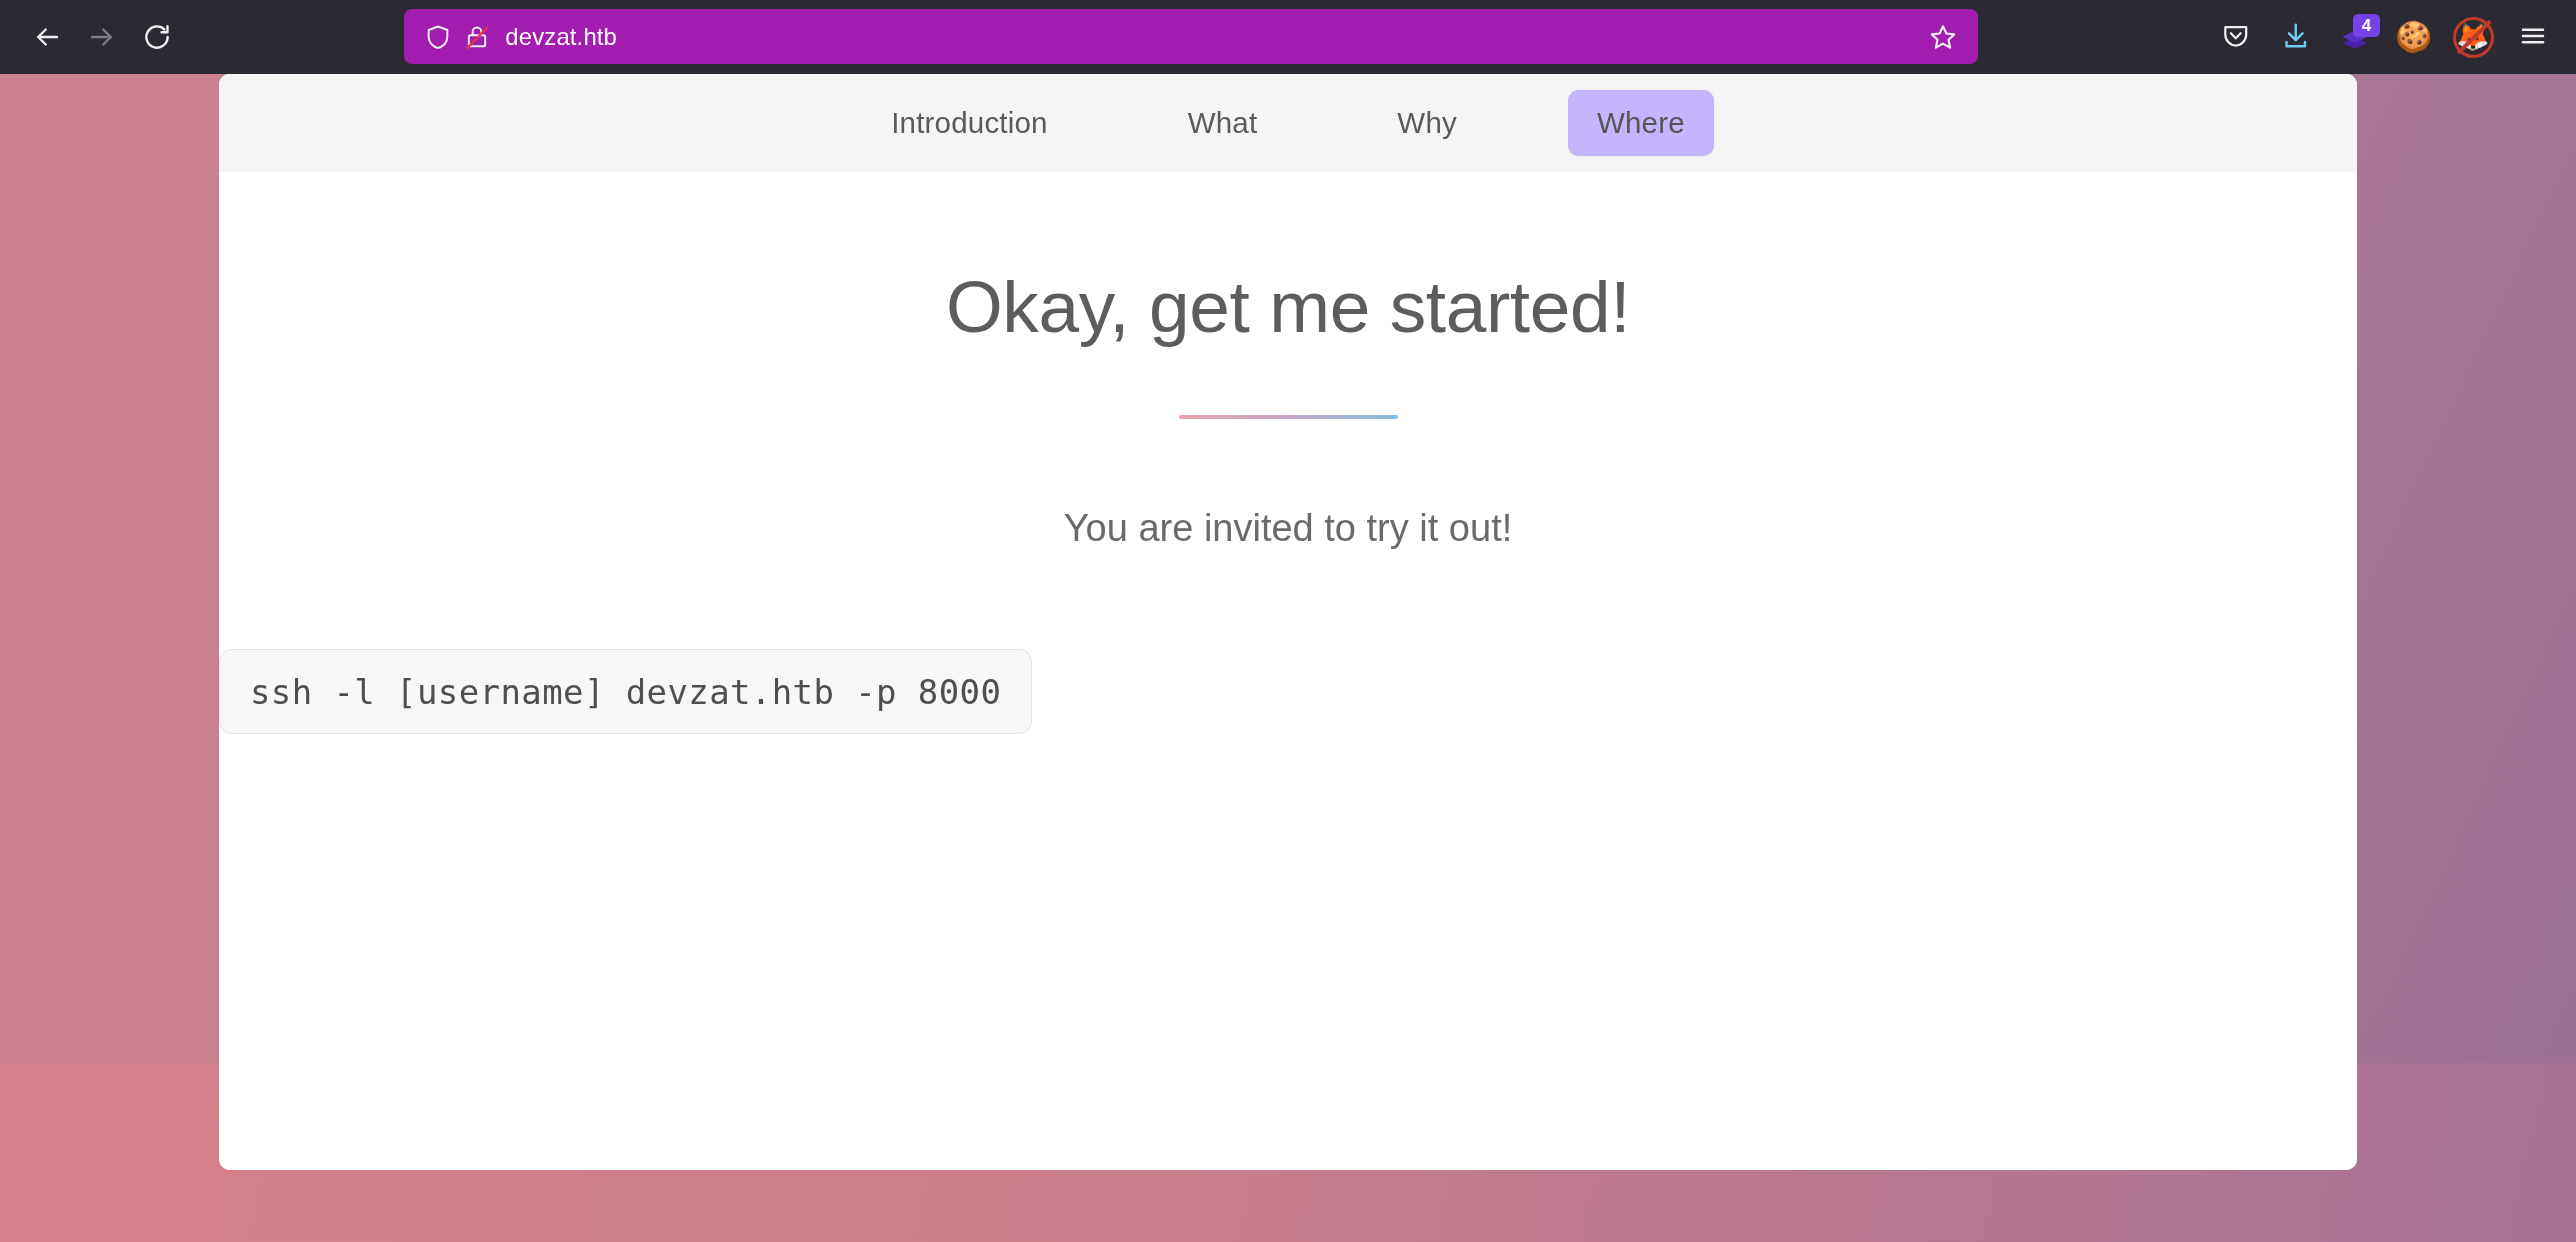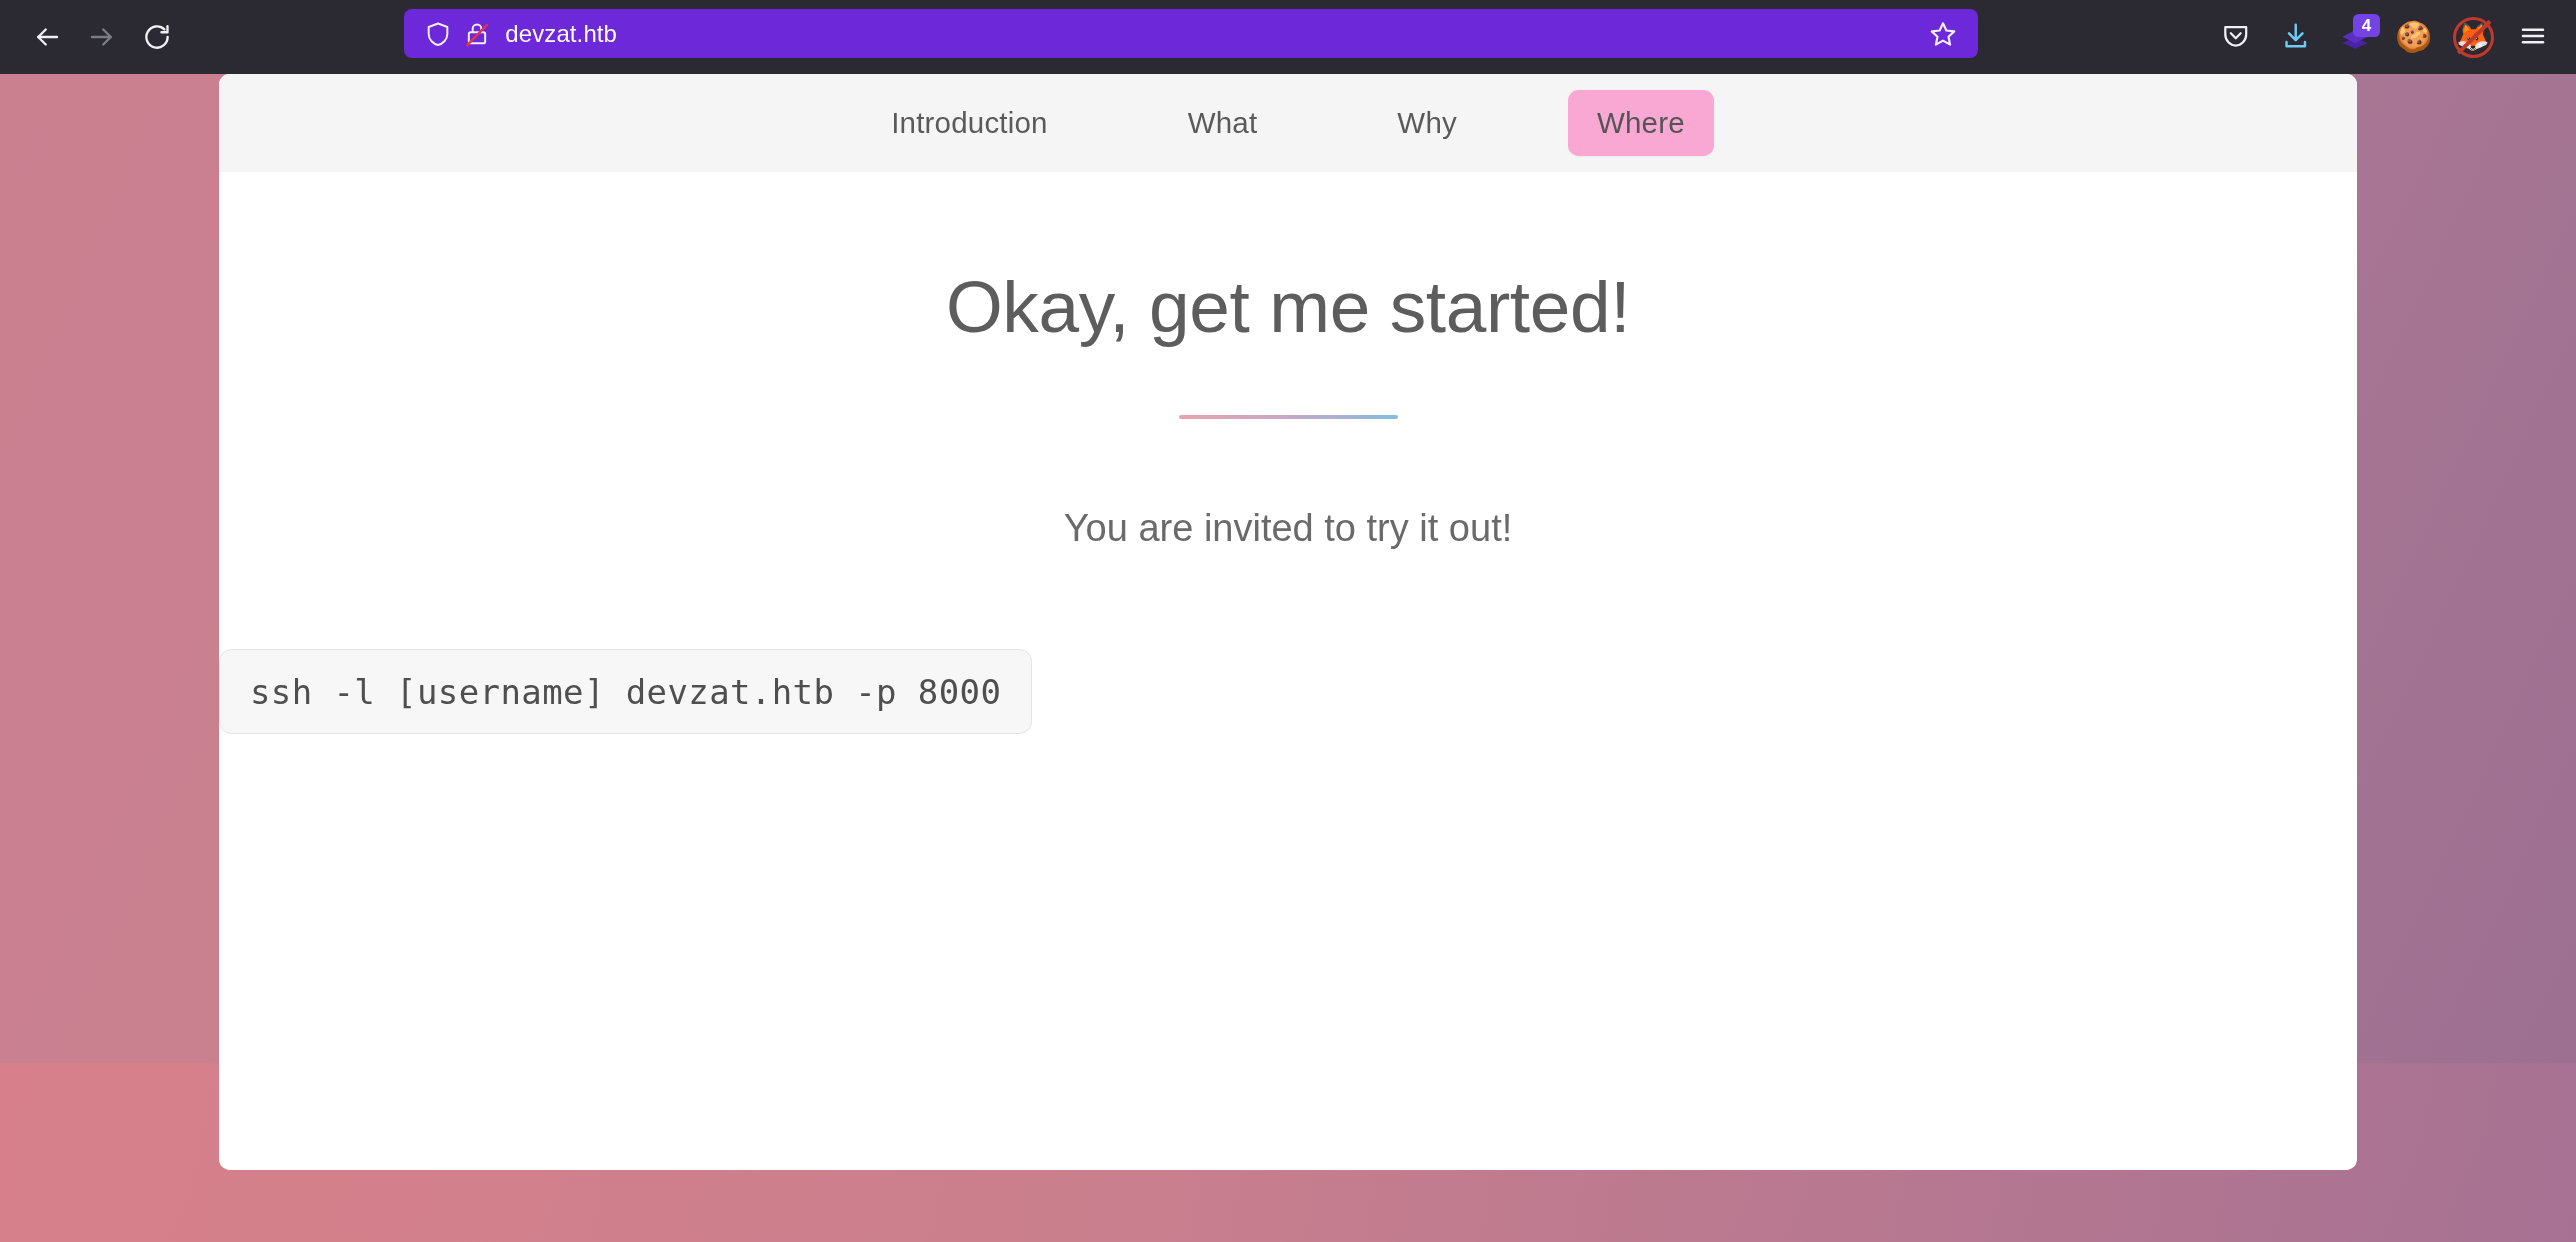--- a/index.html
+++ b/index.html
@@ -36,22 +36,22 @@
     display: flex; align-items: center; justify-content: center;
     border-radius: 7.2px;
   }
   .nav-btn svg { display:block; }
 
   .urlbar {
     position: absolute;
     left: 404px;
     top: 9px;
     width: 1574px;
-    height: 49px;
-    background: #6d28d9;
+    height: 55px;
+    background: #a21caf;
     border-radius: 8px;
     display: flex;
     align-items: center;
     padding: 0 12.5px 0 14.3px;
   }
   .urlbar-icon {
     width: 39px; height: 39px;
     display:flex; align-items:center; justify-content:center;
     flex: 0 0 auto;
   }
@@ -160,21 +160,21 @@
     font-size: 29.5px;
     color: #5a5a5a;
     padding: 16px 29px;
     border-radius: 10.7px;
     font-weight: 400;
     letter-spacing: 0.2px;
     font-family: "Liberation Sans", sans-serif;
     margin: 0 41px;
   }
   .nav-item.active {
-    background: #f9a8d4;
+    background: #c4b5fd;
     color: #555555;
     box-shadow: 0 0.9px 1.8px rgba(0,0,0,0.04);
   }
 
   .content {
     background: #ffffff;
     padding-top: 98px;
     text-align: center;
   }
 

